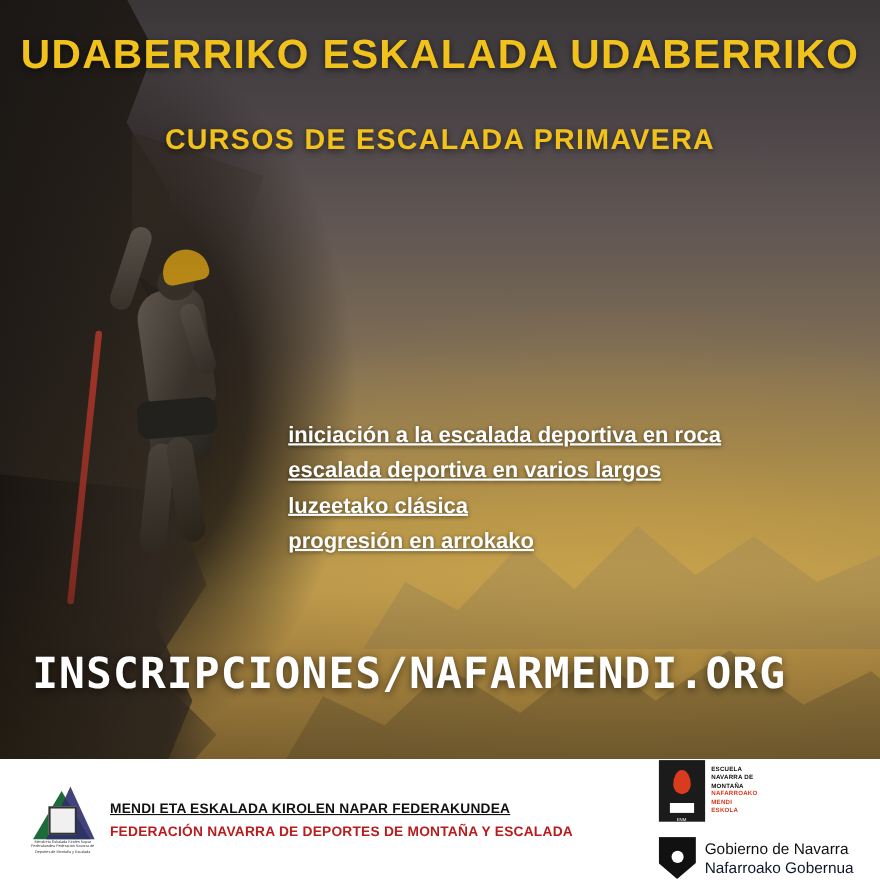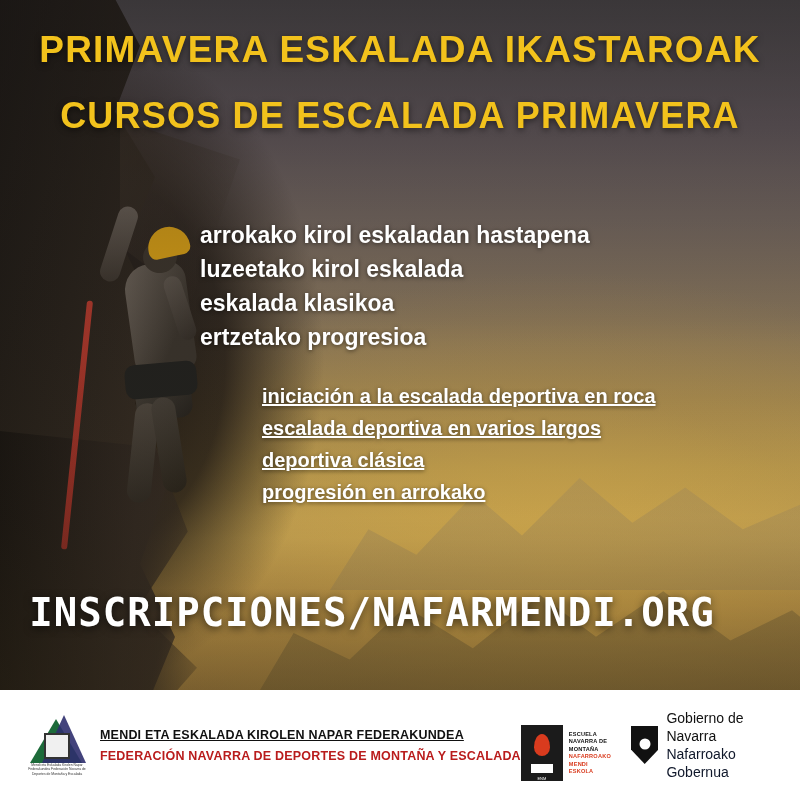--- a/index.html
+++ b/index.html
@@ -159,21 +159,21 @@
   
   .headline{
     position:absolute;left:0;top:26px;width:800px;
     text-align:center;
     color:#f2c21c;
     font-weight:bold;
     letter-spacing:1.2px;
     text-shadow:0 2px 6px rgba(0,0,0,.55);
   }
   .headline .ln1{font-size:37px;line-height:48px;}
-  .headline .ln2{font-size:36px;line-height:48px;margin-top:18px;}
+  .headline .ln2{font-size:26px;line-height:48px;margin-top:28px;}
 
   
   .list-eu{
     position:absolute;left:200px;top:218px;width:580px;
     color:#ffffff;
   }
   .list-eu .it{
     font-size:23px;line-height:34px;font-weight:bold;
     text-shadow:0 1px 4px rgba(0,0,0,.55);
   }
@@ -224,21 +224,21 @@
   .f-logo-fed .cap{
     position:absolute;left:0;top:50px;width:62px;
     font-size:3.4px;line-height:4.4px;color:#333;text-align:center;
   }
   .f-text{
     margin-left:12px;flex:0 0 auto;
   }
   .f-text .l1{font-size:12.5px;font-weight:bold;color:#111;letter-spacing:.2px;text-decoration:underline;}
   .f-text .l2{font-size:12.5px;font-weight:bold;color:#b91c1c;letter-spacing:.2px;margin-top:7px;}
 
-  .f-right{margin-left:auto;margin-right:24px;display:flex;align-items:flex-end;gap:14px;}
+  .f-right{margin-left:auto;margin-right:24px;display:flex;align-items:flex-start;gap:14px;flex-direction:column;}
   .escuela{
     display:flex;align-items:stretch;height:56px;
   }
   .escuela .blk{
     width:42px;background:#1b1b1b;position:relative;
   }
   .escuela .blk .flame{
     position:absolute;left:50%;top:9px;transform:translateX(-50%);
     width:16px;height:22px;background:#d93b1e;
     border-radius:50% 50% 50% 50%/60% 60% 40% 40%;
@@ -292,35 +292,29 @@
       <div class="cl helmet"></div>
       <div class="cl pack"></div>
       <div class="cl harness"></div>
       <div class="cl leg-a"></div>
       <div class="cl leg-b"></div>
     </div>
     <div class="rope"></div>
   </div>
 
   <div class="headline">
-    <div class="ln1">PRIMAVERA ESKALADA IKASTAROAK</div>
+    <div class="ln1">UDABERRIKO ESKALADA UDABERRIKO</div>
     <div class="ln2">CURSOS DE ESCALADA PRIMAVERA</div>
   </div>
 
-  <div class="list-eu">
-    <div class="it">arrokako kirol eskaladan hastapena</div>
-    <div class="it">luzeetako kirol eskalada</div>
-    <div class="it">eskalada klasikoa</div>
-    <div class="it">ertzetako progresioa</div>
-  </div>
 
   <div class="list-es">
     <div class="it">iniciación a la escalada deportiva en roca</div>
     <div class="it">escalada deportiva en varios largos</div>
-    <div class="it">deportiva clásica</div>
+    <div class="it">luzeetako clásica</div>
     <div class="it">progresión en arrokako</div>
   </div>
 
   <div class="inscriptions">INSCRIPCIONES/NAFARMENDI.ORG</div>
 
   <div class="footer">
 
     <div class="f-logo-fed">
       <div class="tri"></div>
       <div class="tri2"></div>

